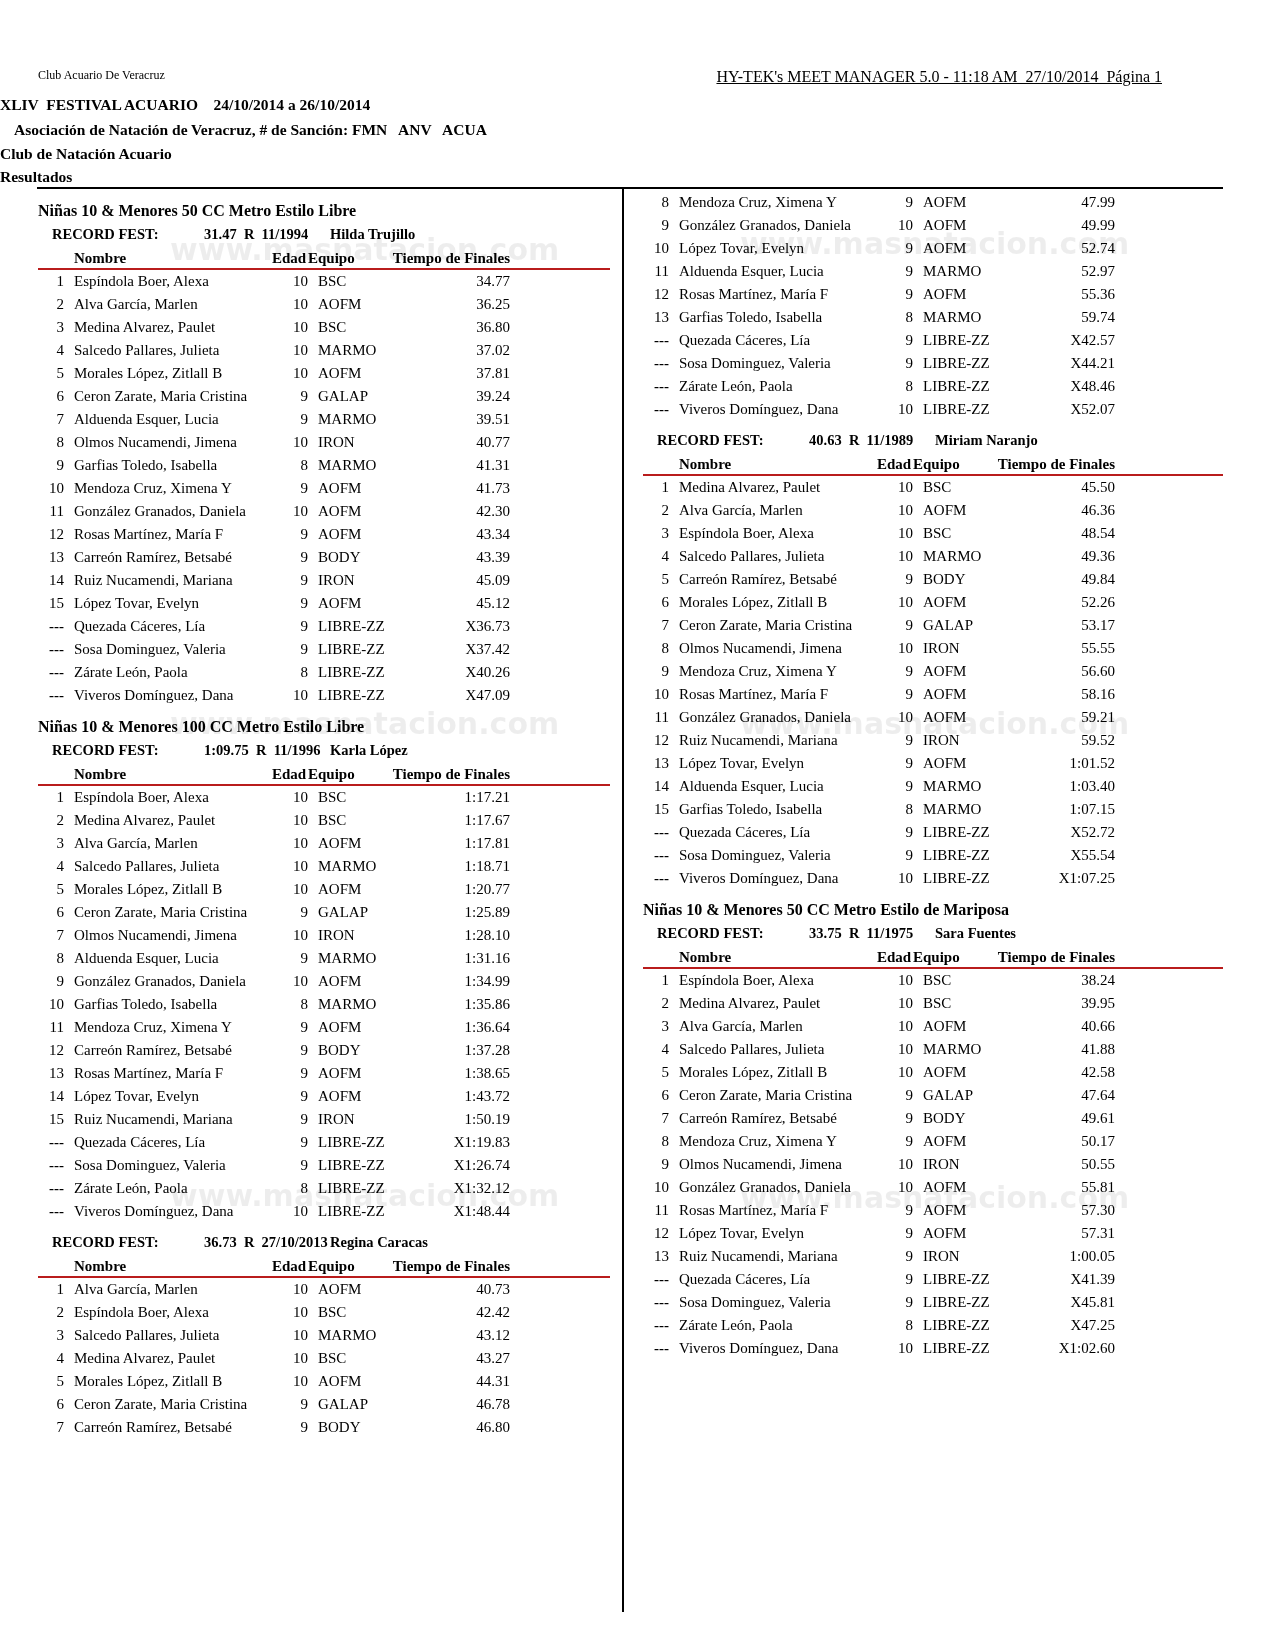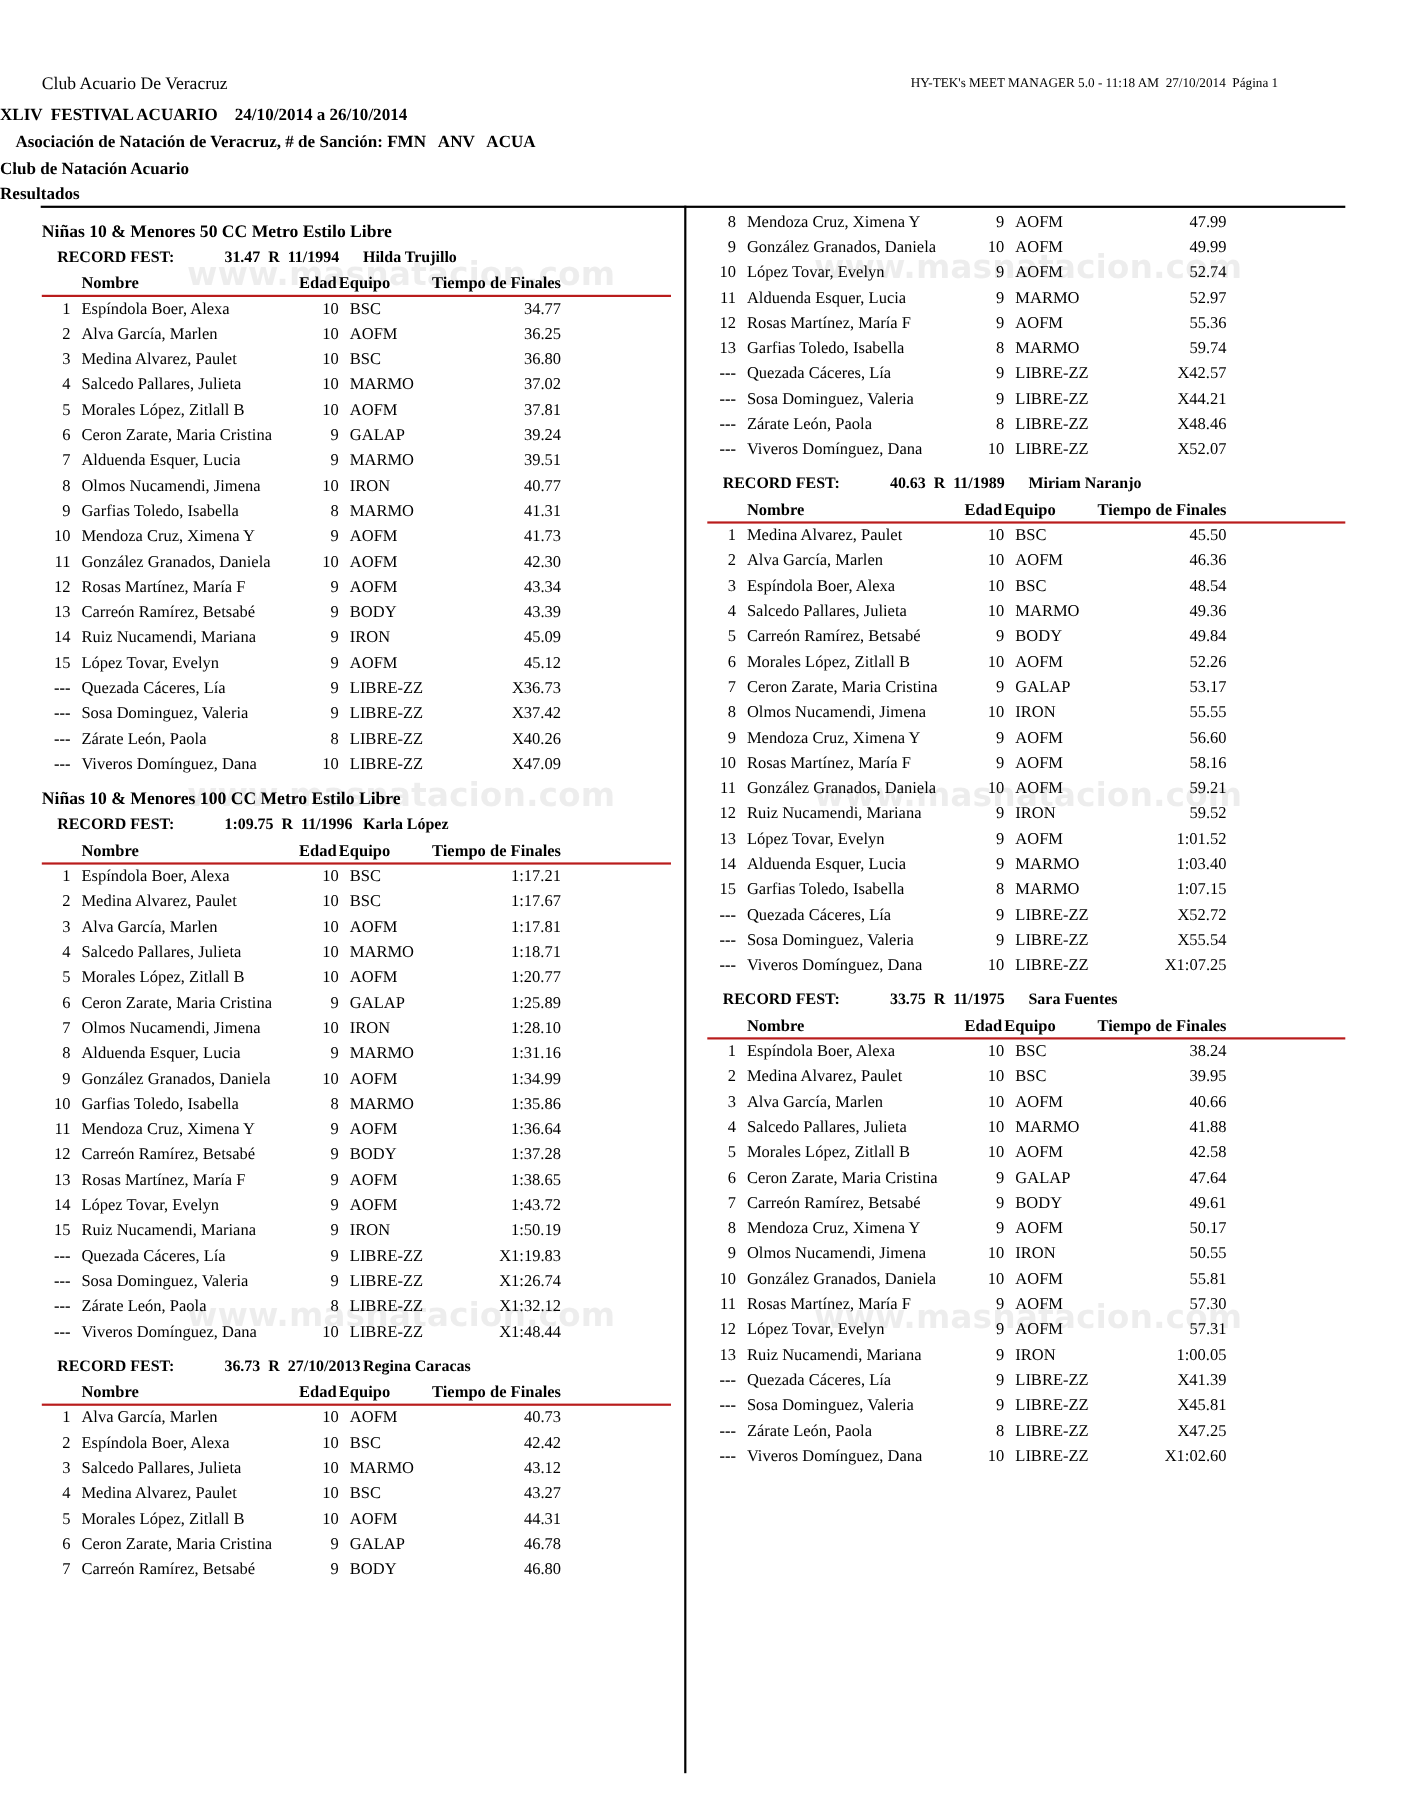--- a/index.html
+++ b/index.html
@@ -1,21 +1,21 @@
 <!DOCTYPE html>
 <html><head>
   <meta charset="utf-8">
   <style>
     html, body { margin: 0; padding: 0; background: #ffffff; }
     body {
       width: 1275px; height: 1650px; position: relative; overflow: hidden;
       font-family: "Liberation Serif", "DejaVu Serif", serif; color: #000;
     }
-    .hdr-left { position: absolute; left: 38px; top: 68px; font-size: 16px; }
-    .hdr-right { position: absolute; right: 113px; top: 68px; font-size: 12px; white-space: pre; }
+    .hdr-left { position: absolute; left: 38px; top: 68px; font-size: 12px; }
+    .hdr-right { position: absolute; right: 113px; top: 68px; font-size: 16px; white-space: pre; text-decoration: underline; }
     .title-line { position: absolute; left: 0; width: 1275px; text-align: left; font-weight: bold; font-size: 15.5px; white-space: pre; }
     .t1 { top: 96px; }
     .t2 { top: 121px; margin-left: 14px; }
     .t3 { top: 145px; }
     .t4 { top: 168px; }
     .top-rule { position: absolute; left: 37px; top: 187px; width: 1186px; height: 2px; background: #000; }
     .v-rule { position: absolute; left: 622px; top: 187px; width: 2px; height: 1425px; background: #000; }
 
     .col { position: absolute; }
     .col-left { left: 38px; top: 199px; width: 572px; }
@@ -606,20 +606,21 @@
       </div>
       <div class="row">
         <span class="c-place dash">---</span>
         <span class="c-name">Viveros Domínguez, Dana</span>
         <span class="c-age">10</span>
         <span class="c-team">LIBRE-ZZ</span>
         <span class="c-time">X1:07.25</span>
       </div>
     </div>
     <div class="event">
+      <div class="event-title">Niñas 10 &amp; Menores 50 CC Metro Estilo de Mariposa</div>
       <div class="record"><span class="rl">RECORD FEST:</span><span class="rt">33.75  R  11/1975</span><span class="rh">Sara Fuentes</span></div>
       <div class="thead">
         <span class="c-place"></span>
         <span class="c-name">Nombre</span>
         <span class="c-age">Edad</span>
         <span class="c-team">Equipo</span>
         <span class="c-time">Tiempo de Finales</span>
       </div>
       <div class="row">
         <span class="c-place">1</span>

